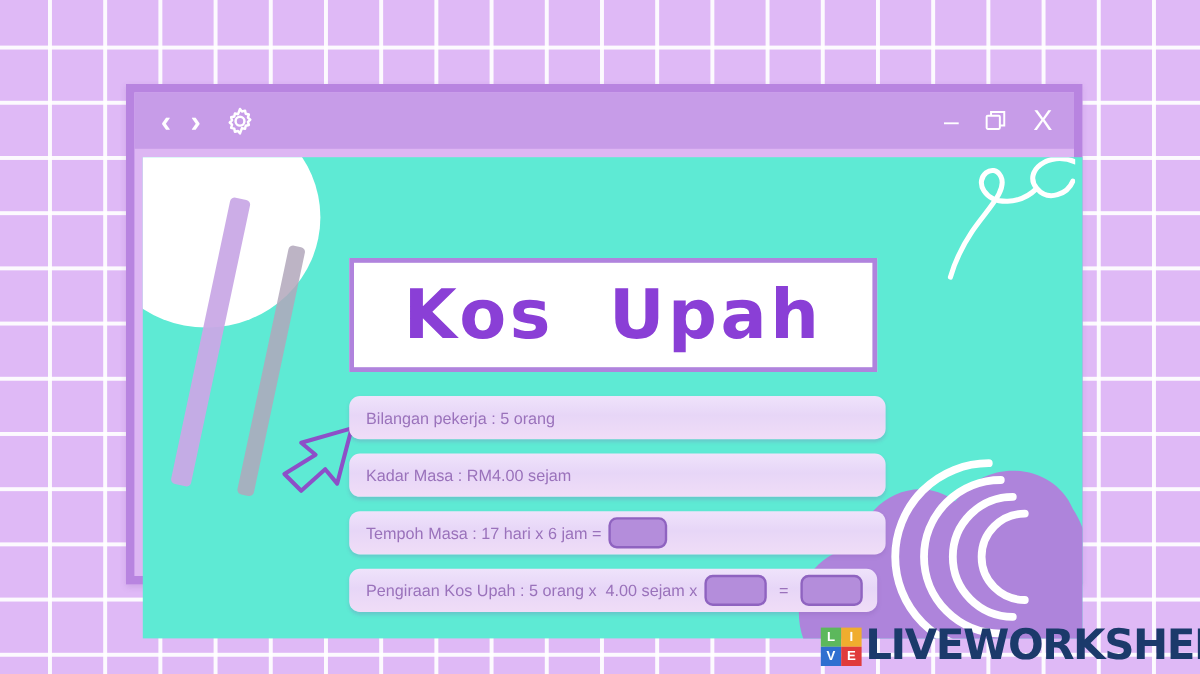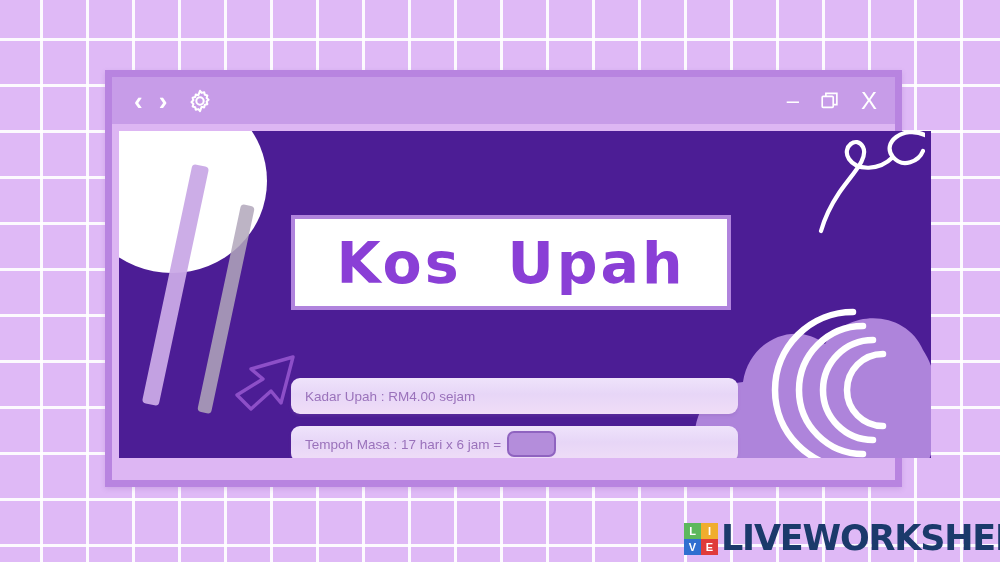--- a/index.html
+++ b/index.html
@@ -44,24 +44,23 @@
   }
   #win-controls{right:18px;gap:20px;}
   .ctl{
     color:#ffffff;font-size:20px;line-height:1;user-select:none;
     display:flex;align-items:center;justify-content:center;
   }
   .ctl.close{font-size:24px;font-weight:400;}
   .ctl.min{font-size:22px;}
   
   #panel{
-    position:absolute;left:7px;top:54px;width:783px;height:327px;
-    background:#4c1d95;
+    position:absolute;left:7px;top:54px;width:783px;height:401px;
+    background:#5eead4;
     overflow:hidden;
-    padding-left:29px;
   }
   
   #white-blob{
     position:absolute;left:-42px;top:-42px;width:190px;height:184px;
     background:#ffffff;border-radius:50%;
   }
   .brush{
     position:absolute;transform-origin:50% 50%;
     border-radius:4px;
   }
@@ -192,23 +191,26 @@
     </svg>
 
     <svg id="arrow-cursor" viewBox="0 0 70 62">
       <path d="M64 4 L22 16 L34 26 L8 42 L22 56 L42 38 L52 50 Z" fill="none" stroke="#8d4fc8" stroke-width="3.4" stroke-linejoin="round"></path>
     </svg>
 
     <div id="title-box">
       <span id="title-text">Kos  Upah</span>
     </div>
 
+    <div class="row" id="row1">
+      <span class="txt">Bilangan pekerja : 5 orang</span>
+    </div>
 
     <div class="row" id="row2">
-      <span class="txt">Kadar Upah : RM4.00 sejam</span>
+      <span class="txt">Kadar Masa : RM4.00 sejam</span>
     </div>
 
     <div class="row" id="row3">
       <span class="txt">Tempoh Masa : 17 hari x 6 jam =</span>
       <span class="inputbox"></span>
     </div>
 
     <div class="row" id="row4">
       <span class="txt">Pengiraan Kos Upah : 5 orang x  4.00 sejam x</span>
       <span class="inputbox"></span>

